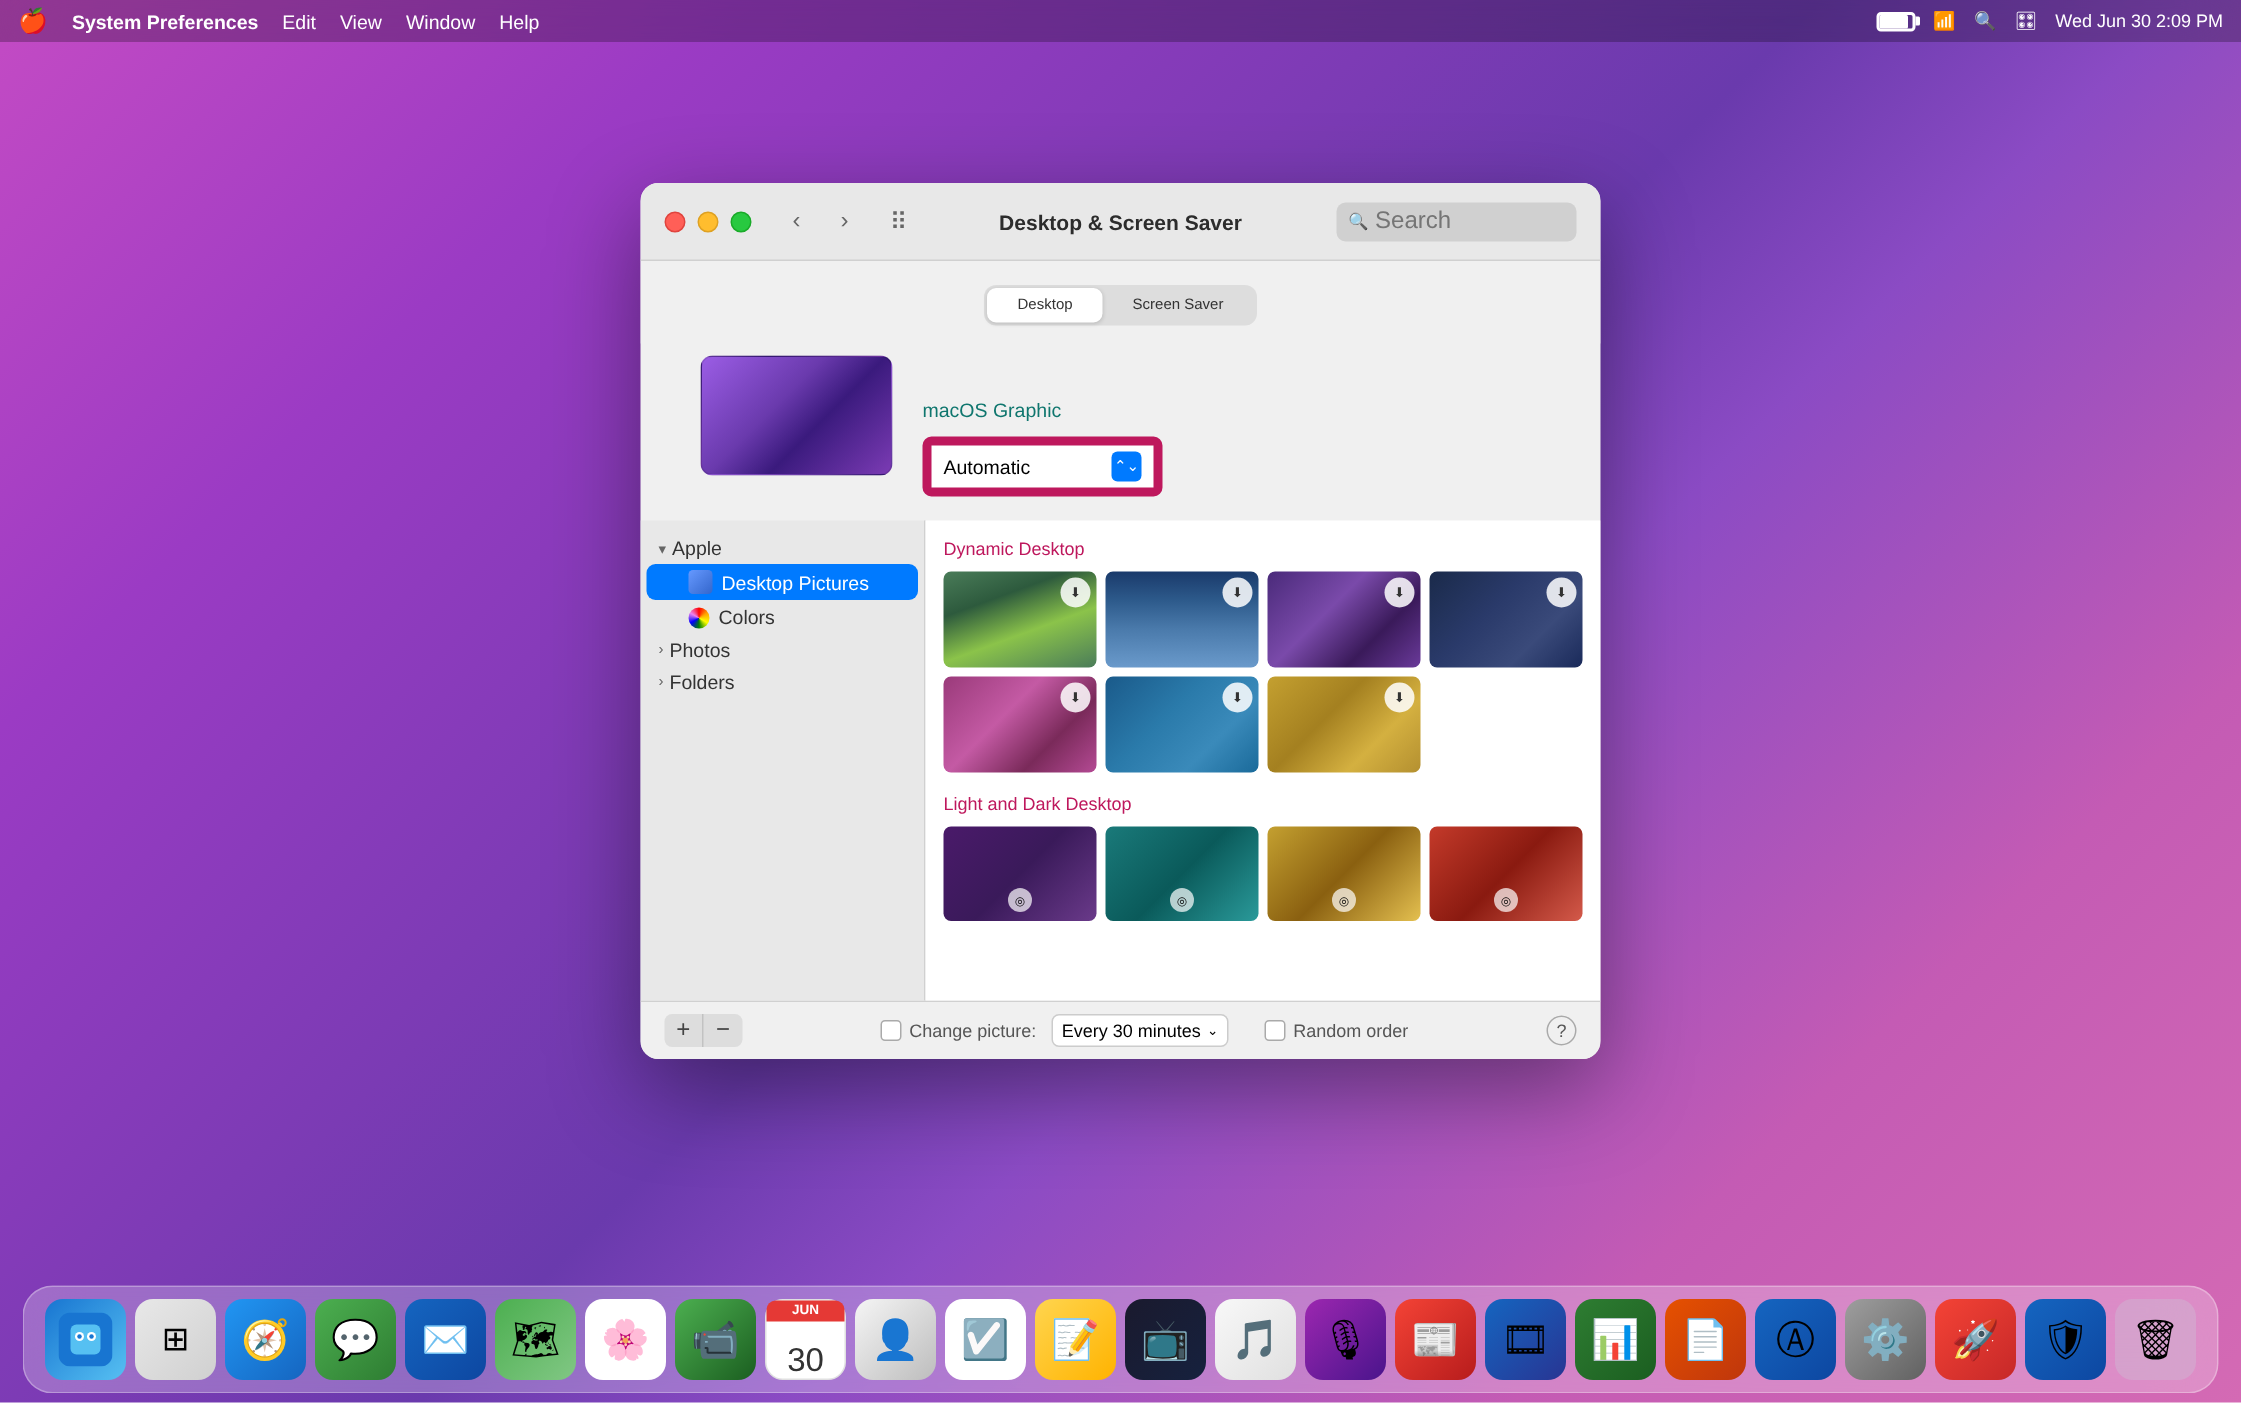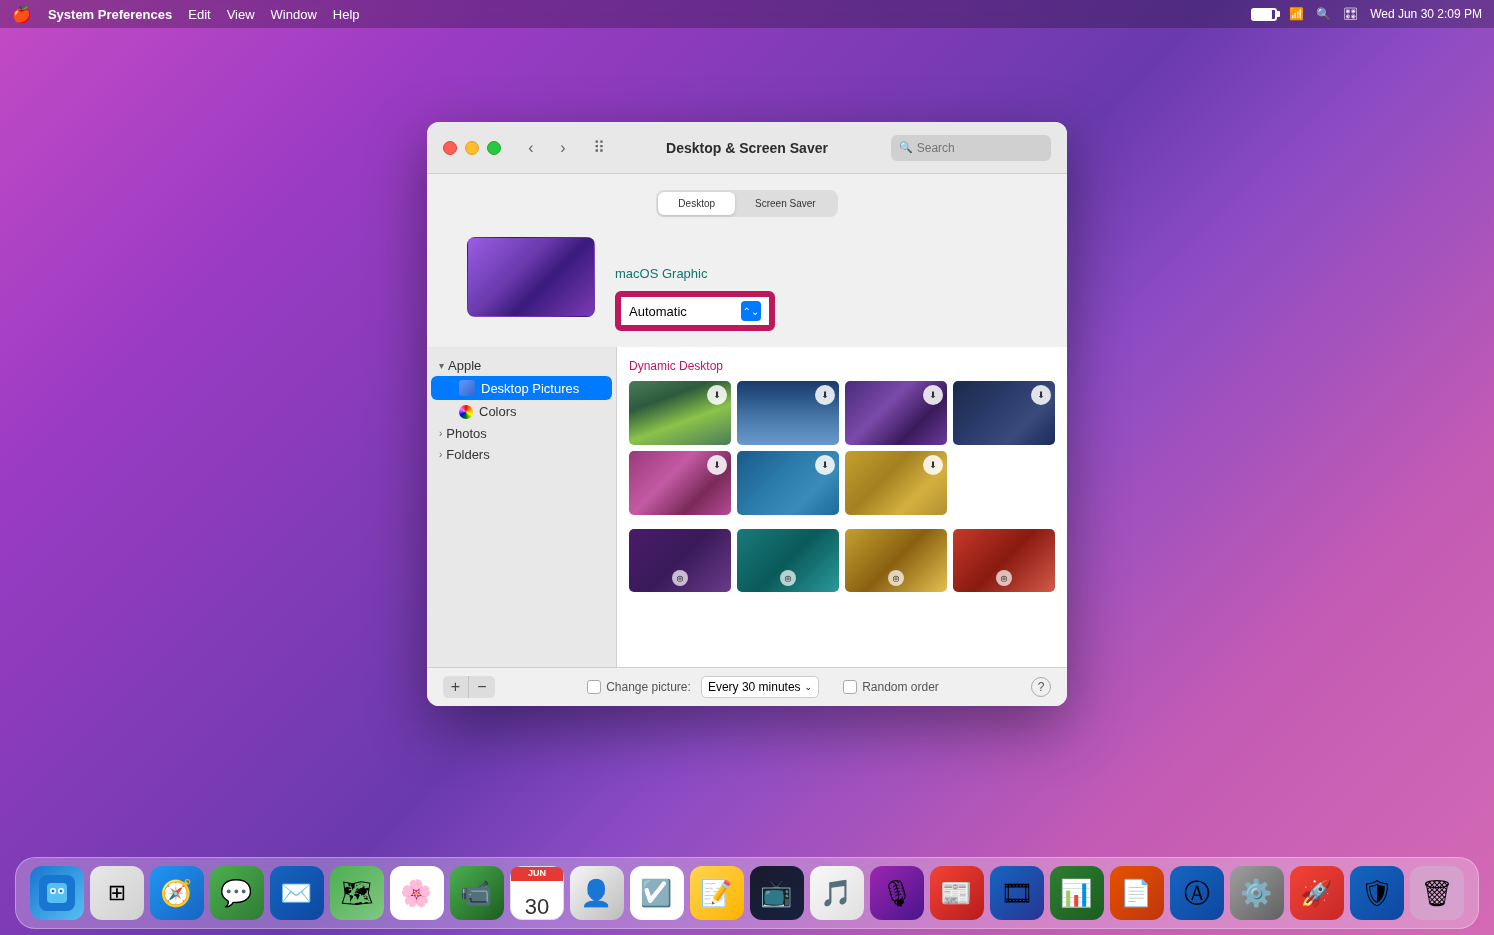--- a/index.html
+++ b/index.html
@@ -150,21 +150,21 @@
       border-radius: 6px;
       display: flex;
       align-items: center;
       padding: 0 8px;
       gap: 4px;
     }
     .search-bar input {
       background: transparent;
       border: none;
       outline: none;
-      font-size: 12px;
+      font-size: 16px;
       color: #666;
       width: 100%;
     }
 
     
     .tabs-bar {
       display: flex;
       justify-content: center;
       padding: 16px 0 12px;
       background: #f0f0f0;
@@ -568,20 +568,21 @@
           <div class="download-badge">⬇</div>
         </div>
         <div class="wallpaper-thumb wp-ocean">
           <div class="download-badge">⬇</div>
         </div>
         <div class="wallpaper-thumb wp-golden">
           <div class="download-badge">⬇</div>
         </div>
       </div>
 
+      <div class="section-label">Light and Dark Desktop</div>
       <div class="wallpaper-grid">
         <div class="wallpaper-thumb wp-ld-purple">
           <div style="position:absolute;bottom:6px;left:50%;transform:translateX(-50%);width:16px;height:16px;background:rgba(255,255,255,0.7);border-radius:50%;display:flex;align-items:center;justify-content:center;font-size:8px;">◎</div>
         </div>
         <div class="wallpaper-thumb wp-ld-teal">
           <div style="position:absolute;bottom:6px;left:50%;transform:translateX(-50%);width:16px;height:16px;background:rgba(255,255,255,0.7);border-radius:50%;display:flex;align-items:center;justify-content:center;font-size:8px;">◎</div>
         </div>
         <div class="wallpaper-thumb wp-ld-gold">
           <div style="position:absolute;bottom:6px;left:50%;transform:translateX(-50%);width:16px;height:16px;background:rgba(255,255,255,0.7);border-radius:50%;display:flex;align-items:center;justify-content:center;font-size:8px;">◎</div>
         </div>

